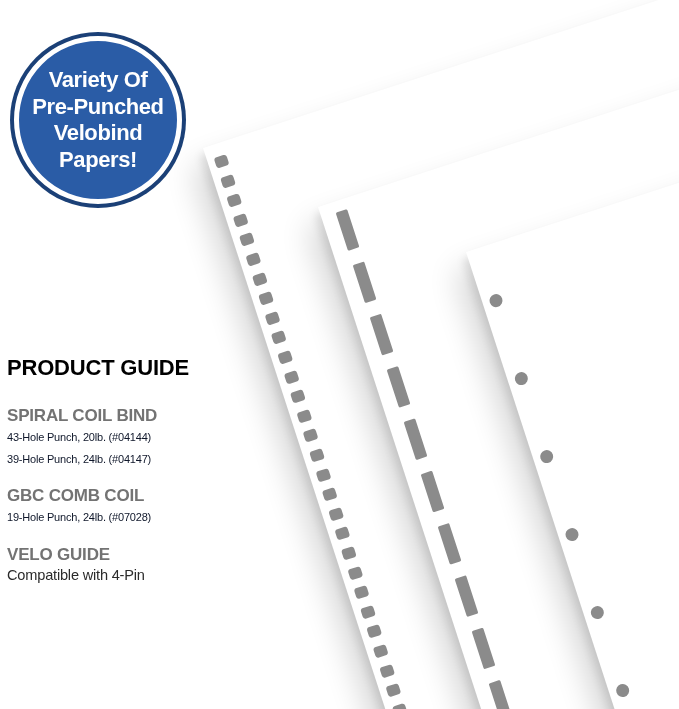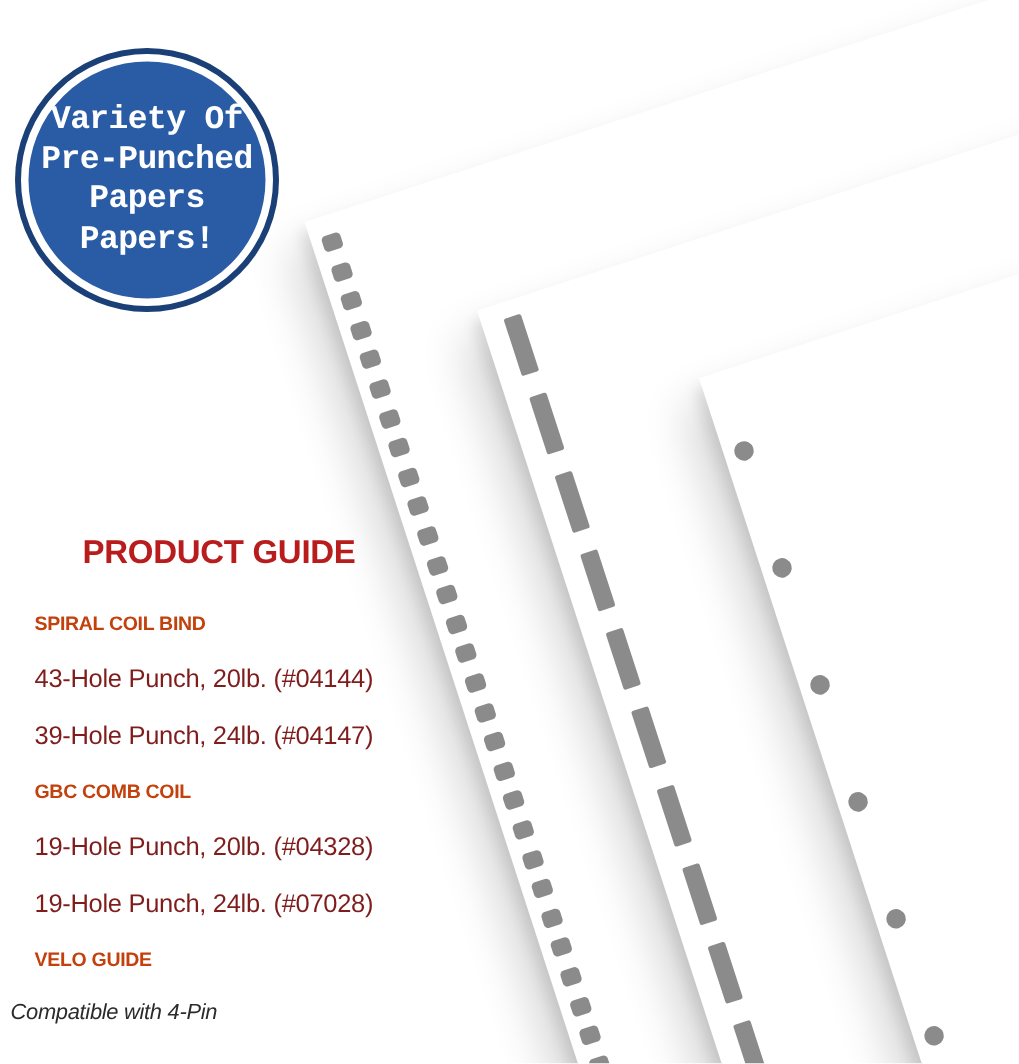--- a/index.html
+++ b/index.html
@@ -26,31 +26,31 @@
   .badge-text{
     font-weight:bold;font-size:22px;line-height:26.5px;letter-spacing:-0.4px;
   }
   
   .guide{position:absolute;left:7px;top:354px;width:230px;z-index:5;}
   .guide h1{
     margin:0 0 24px 0;font-size:22px;line-height:27px;font-weight:bold;
     letter-spacing:-0.2px;
   }
   .guide h2{
-    margin:16px;font-size:13px;line-height:21px;font-weight:bold;color:#c2410c;
+    margin:0;font-size:17px;line-height:21px;font-weight:bold;color:#737373;
     letter-spacing:-0.2px;
   }
   .guide .items{margin:1px 0 15px 0;}
   .guide .items p{
-    margin:16px;font-size:17px;line-height:21.5px;color:#7f1d1d;
+    margin:0;font-size:11px;line-height:21.5px;color:#0f172a;
     letter-spacing:-0.2px;white-space:nowrap;
   }
   .guide .notes p{
     margin:0;font-size:14.6px;line-height:18.5px;color:#2b2b2b;
-    font-style:italic;letter-spacing:-0.2px;white-space:nowrap;
+    letter-spacing:-0.2px;white-space:nowrap;
   }
 </style>
 </head>
 <body>
 
 <div class="stage" style="background: rgb(255, 255, 255);">
 
   <div class="paper" id="paper-0">
       <div class="hole" style="left: 7px; top: 13px; width: 13px; height: 11px; border-radius: 3px; background: rgb(139, 139, 139);"></div>
       <div class="hole" style="left: 7px; top: 33.6px; width: 13px; height: 11px; border-radius: 3px; background: rgb(139, 139, 139);"></div>
@@ -97,42 +97,41 @@
   <div class="paper" id="paper-2">
       <div class="hole" style="left: 7px; top: 49px; width: 13px; height: 13px; border-radius: 50%; background: rgb(139, 139, 139);"></div>
       <div class="hole" style="left: 7px; top: 131px; width: 13px; height: 13px; border-radius: 50%; background: rgb(139, 139, 139);"></div>
       <div class="hole" style="left: 7px; top: 213px; width: 13px; height: 13px; border-radius: 50%; background: rgb(139, 139, 139);"></div>
       <div class="hole" style="left: 7px; top: 295px; width: 13px; height: 13px; border-radius: 50%; background: rgb(139, 139, 139);"></div>
       <div class="hole" style="left: 7px; top: 377px; width: 13px; height: 13px; border-radius: 50%; background: rgb(139, 139, 139);"></div>
       <div class="hole" style="left: 7px; top: 459px; width: 13px; height: 13px; border-radius: 50%; background: rgb(139, 139, 139);"></div>
     </div>
 
   <div class="badge" style="background: rgb(42, 92, 166); box-shadow: rgb(27, 64, 119) 0px 0px 0px 4px;">
-    <div class="badge-text" style="color: rgb(255, 255, 255); font-family: Liberation Mono, monospace;">
+    <div class="badge-text" style="color: rgb(255, 255, 255);">
       <div>Variety Of</div>
       <div>Pre-Punched</div>
-      <div>Papers</div>
+      <div>Velobind</div>
       <div>Papers!</div>
     </div>
   </div>
 
   <div class="guide">
-    <h1 style="color: #b91c1c; text-align: right;">PRODUCT GUIDE</h1>
+    <h1 style="color: #000000;">PRODUCT GUIDE</h1>
     <div id="guide-sections">
         <section>
           <h2>SPIRAL COIL BIND</h2>
           <div class="items">
             <p>43-Hole Punch, 20lb. (#04144)</p>
             <p>39-Hole Punch, 24lb. (#04147)</p>
           </div>
         </section>
         <section>
           <h2>GBC COMB COIL</h2>
           <div class="items">
-            <p>19-Hole Punch, 20lb. (#04328)</p>
             <p>19-Hole Punch, 24lb. (#07028)</p>
           </div>
         </section>
         <section>
           <h2>VELO GUIDE</h2>
           <div class="items">
             <div class="notes">
               <p>Compatible with 4-Pin</p>
             </div>
           </div>

